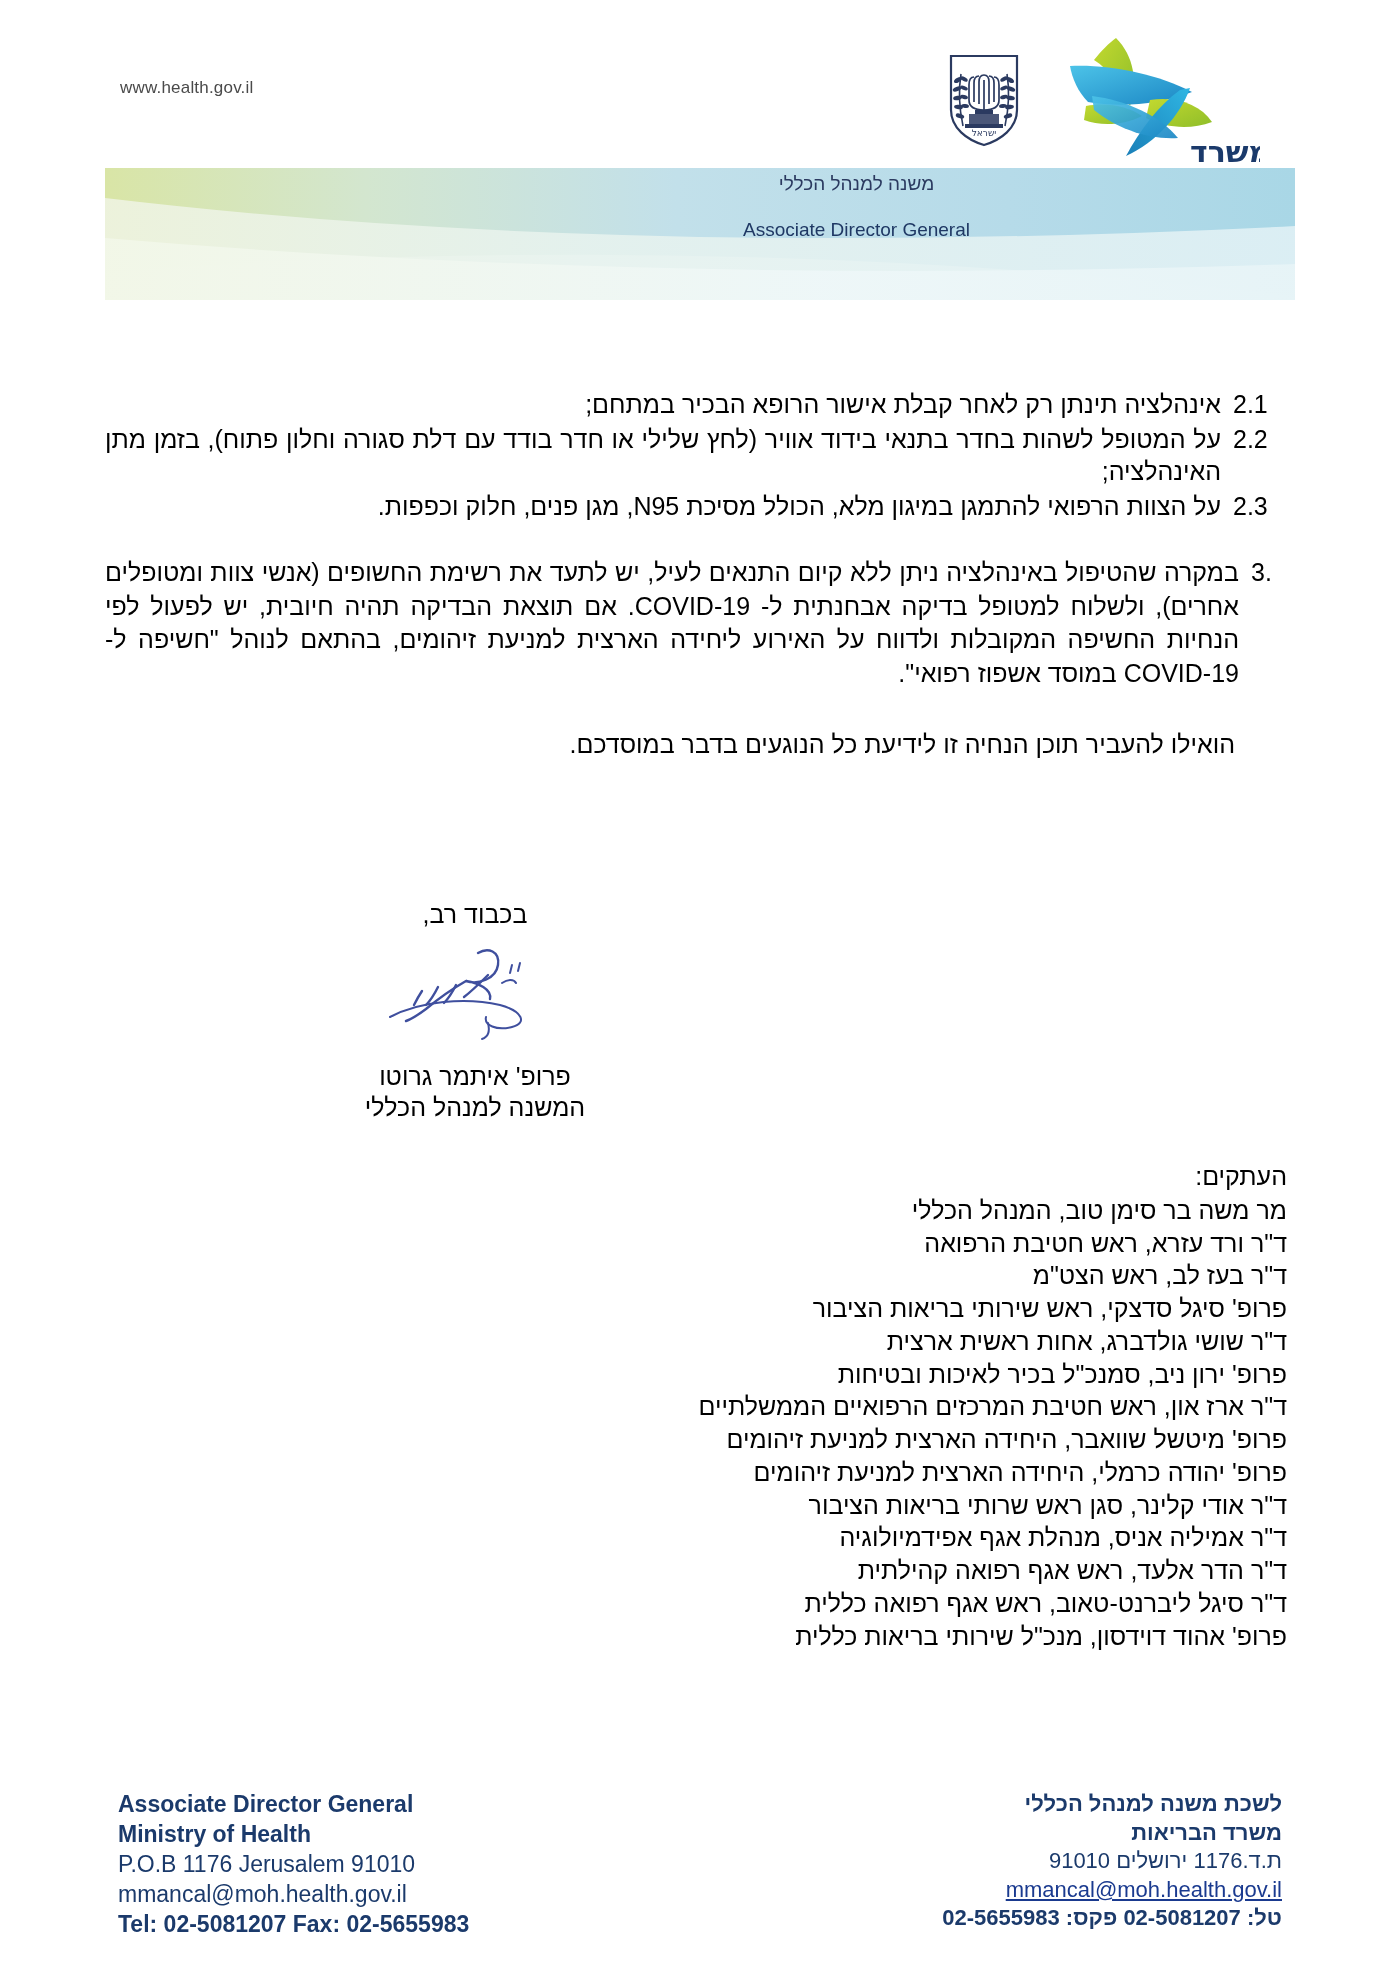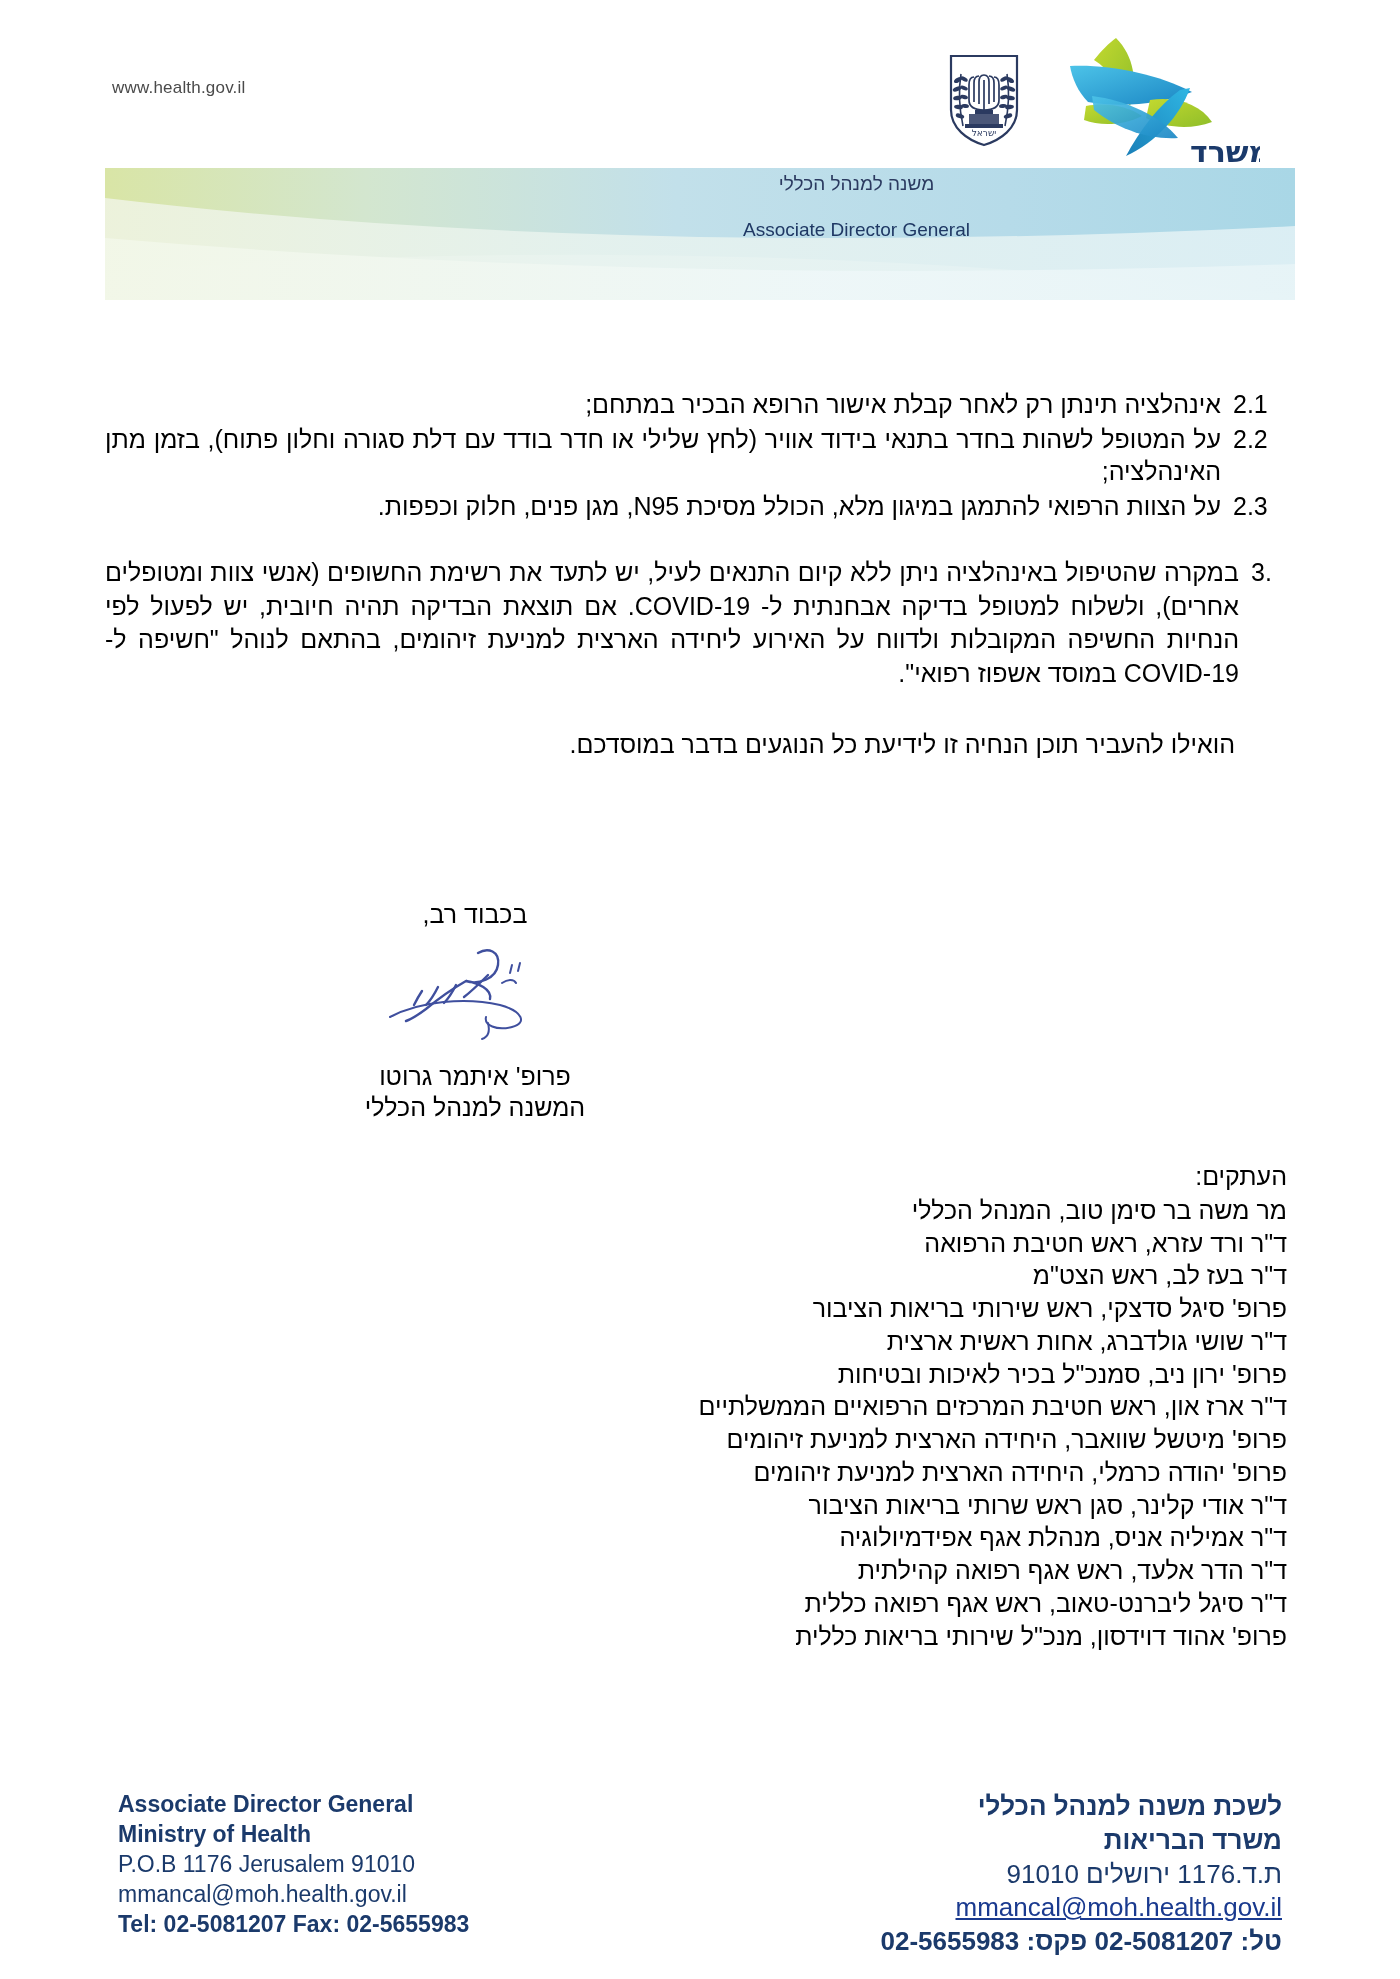--- a/index.html
+++ b/index.html
@@ -10,21 +10,21 @@
     font-family:"Liberation Sans","DejaVu Sans",sans-serif;
     color:#000;
     position:relative;
     overflow:hidden;
   }
   .page{position:relative;width:1400px;height:1979px;}
 
   
   .header{position:relative;height:300px;}
   .site-url{
-    position:absolute;left:112px;top:78px;
+    position:absolute;left:120px;top:78px;
     font-size:17px;color:#4a4a4a;letter-spacing:.2px;
     direction:ltr;text-align:left;
   }
   .emblem{
     position:absolute;left:947px;top:52px;width:74px;height:96px;
   }
   .moh-logo{
     position:absolute;left:1030px;top:30px;width:230px;height:180px;
   }
   .banner{
@@ -103,21 +103,21 @@
     position:absolute;left:0;top:1768px;width:1400px;height:211px;
   }
   .footer-en{
     position:absolute;left:118px;top:22px;
     direction:ltr;text-align:left;
     color:#1b3a6b;font-size:23px;line-height:1.30;
   }
   .footer-he{
     position:absolute;right:118px;top:22px;
     direction:rtl;text-align:right;
-    color:#1b3a6b;font-size:26px;line-height:1.30;
+    color:#1b3a6b;font-size:22px;line-height:1.30;
   }
   .b{font-weight:bold;}
   .mail-link{color:#1a3a8f;text-decoration:underline;}
   .ltr{direction:ltr;unicode-bidi:embed;display:inline-block;}
 </style>
 </head>
 <body>
 
 <div class="page">
 

